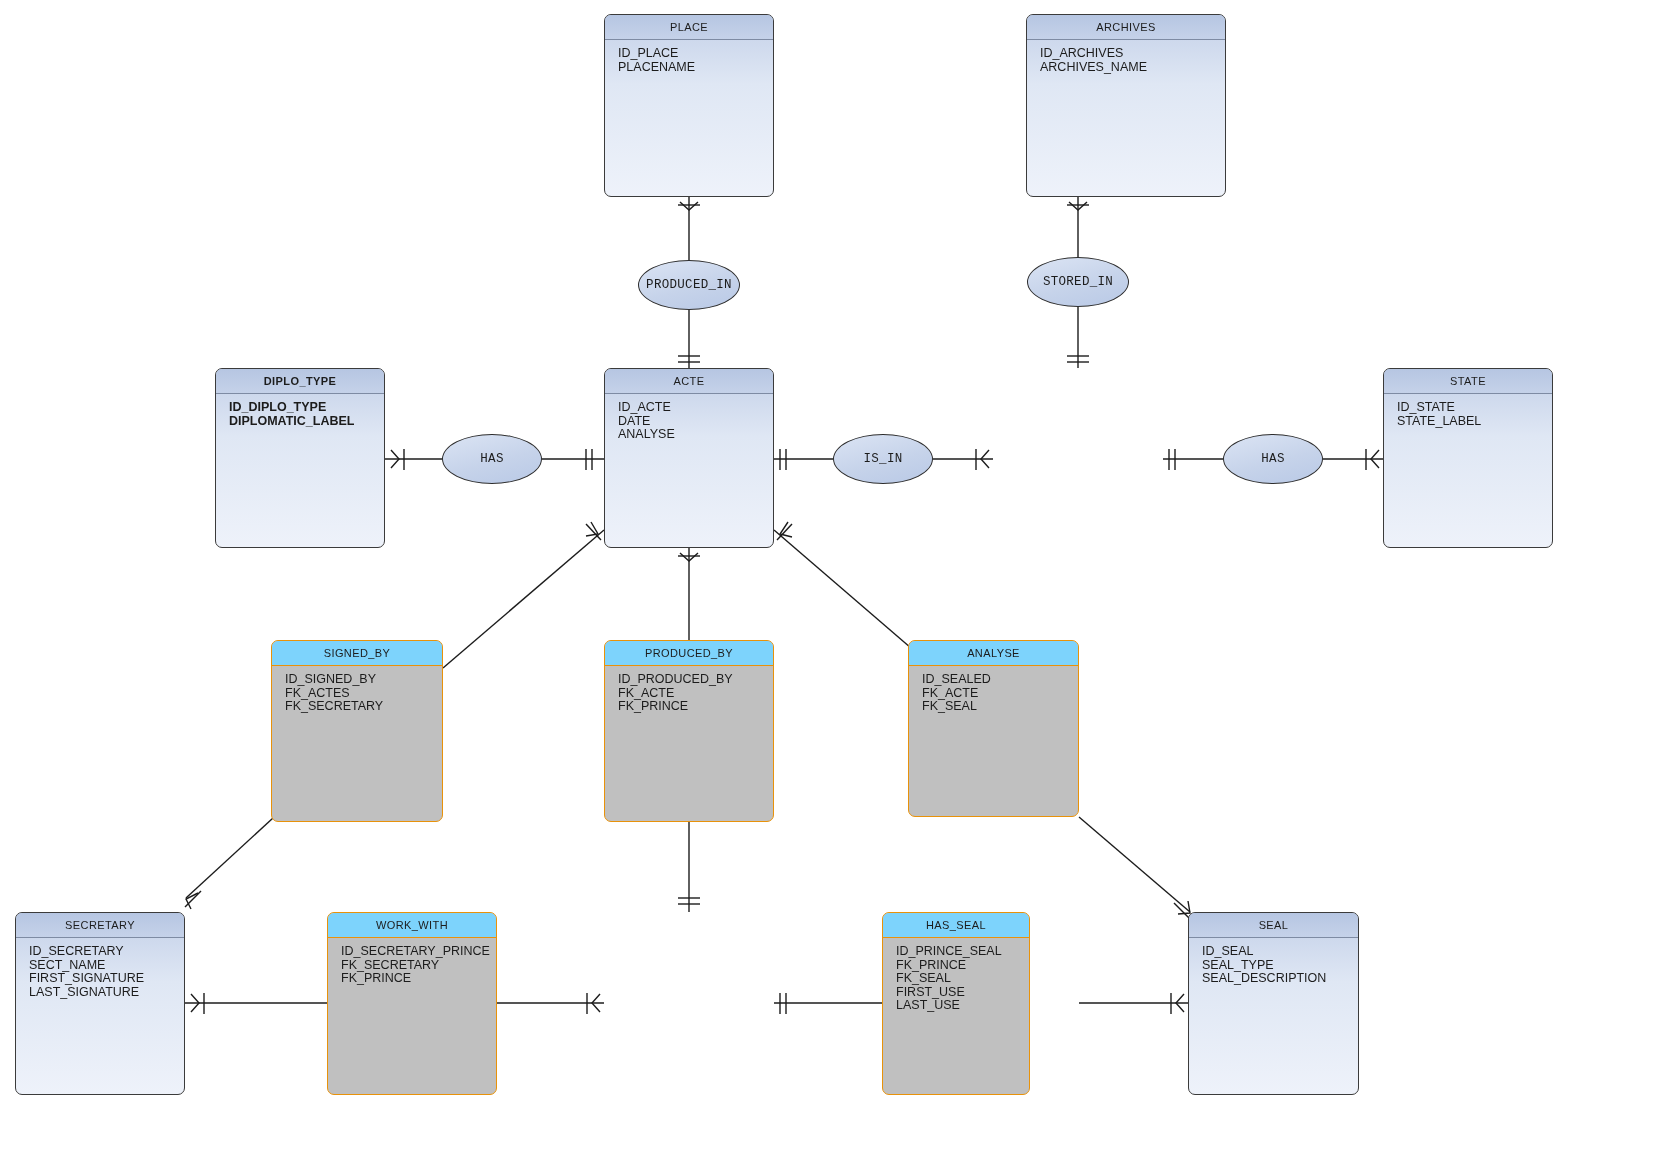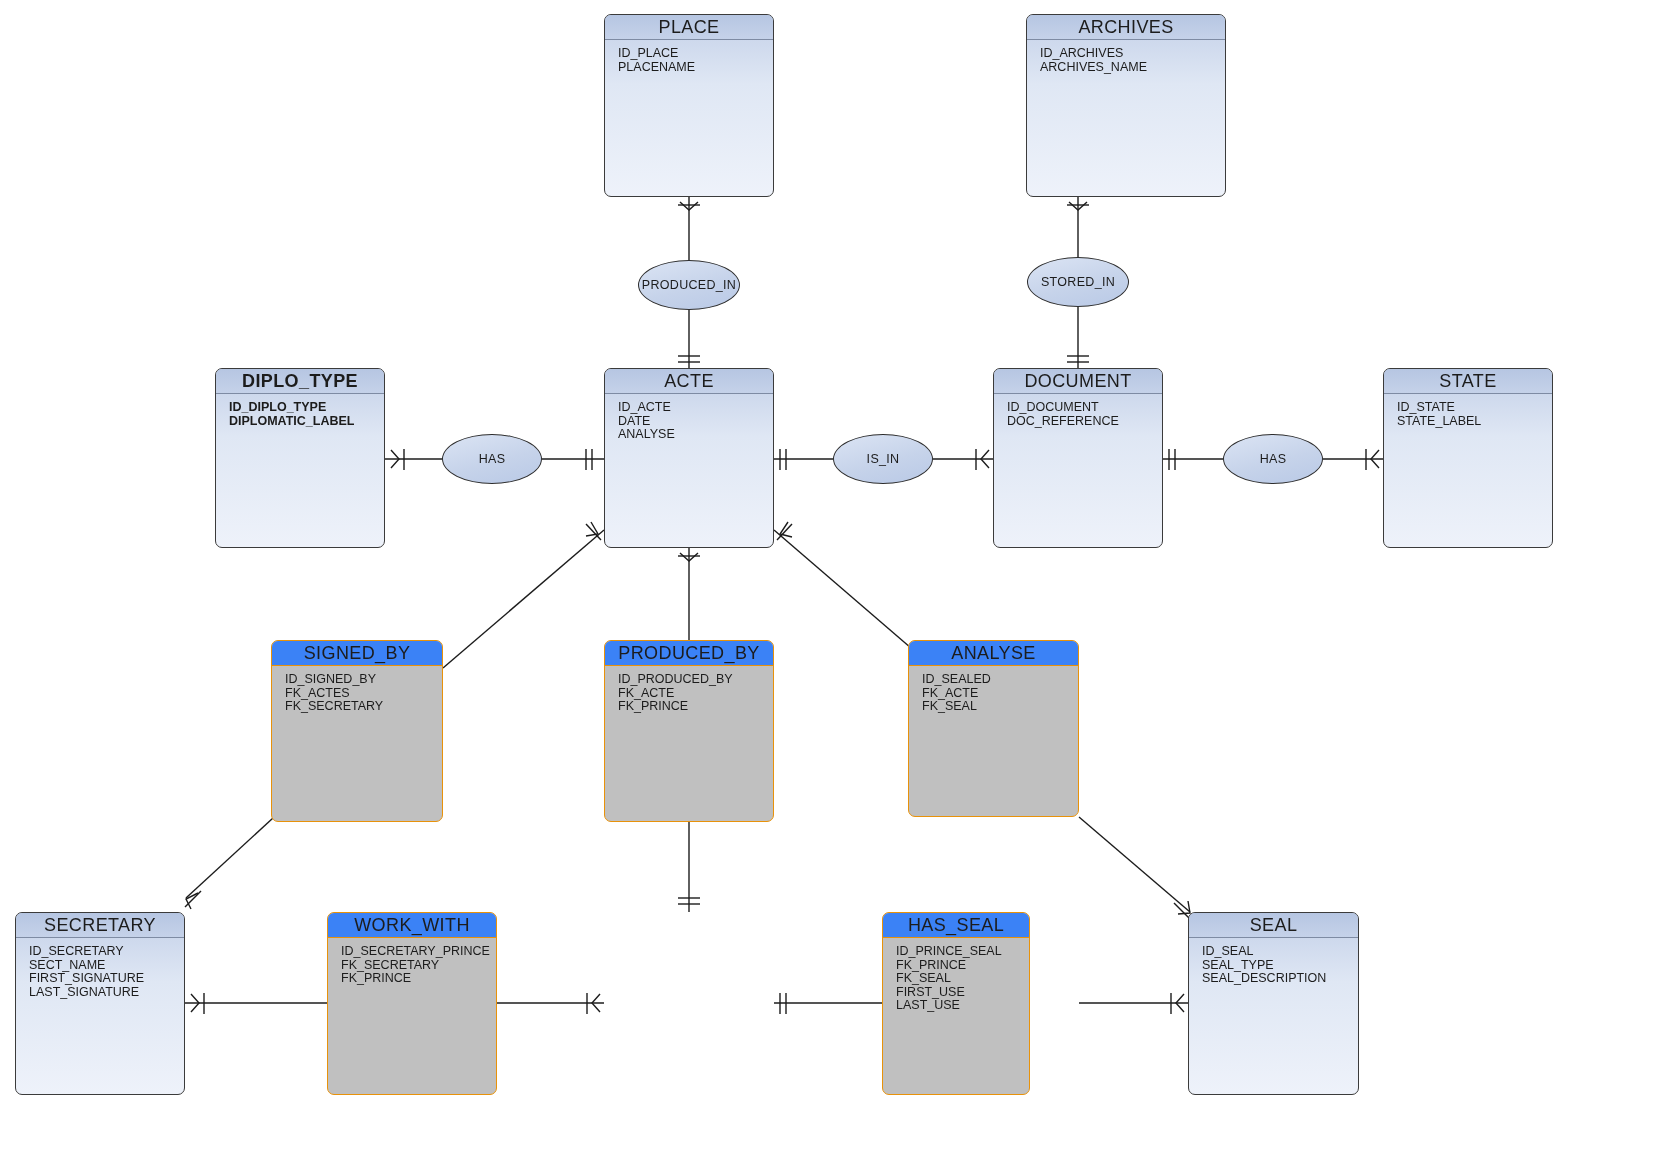--- a/index.html
+++ b/index.html
@@ -31,28 +31,28 @@
     overflow: hidden;
   }
   .entity.assoc {
     border: 1.5px solid #e8920a;
     background: #c0c0c0;
   }
   .ent-title {
     height: 24px;
     line-height: 24px;
     text-align: center;
-    font-size: 18px;
+    font-size: 11px;
     color: #1c1c1c;
     letter-spacing: .4px;
     background: linear-gradient(180deg, #b6c6e2 0%, #c5d2e9 100%);
     border-bottom: 1px solid #7e8ba3;
   }
   .entity.assoc .ent-title {
-    background: #3b82f6;
+    background: #7dd3fc;
     border-bottom: 1.5px solid #e8920a;
   }
   .ent-attrs {
     padding: 7px 6px 6px 13px;
     font-size: 12.5px;
     line-height: 13.5px;
     color: #1c1c1c;
   }
   .ent-attrs div { white-space: nowrap; }
   .rel {
@@ -60,20 +60,21 @@
     box-sizing: border-box;
     border: 1.3px solid #2d2d2d;
     border-radius: 50%;
     background: linear-gradient(165deg, #dbe4f4 0%, #c6d3ea 55%, #b9c9e6 100%);
     display: flex;
     align-items: center;
     justify-content: center;
     font-size: 12.5px;
     color: #1c1c1c;
     letter-spacing: .3px;
+    font-family: Liberation Mono, monospace;
   }
 </style>
 </head>
 <body>
 
 <div id="canvas">
   <svg id="edges" viewBox="0 0 1656 1171" xmlns="http://www.w3.org/2000/svg">
     <g stroke="#1c1c1c" stroke-width="1.4" fill="none" stroke-linecap="butt">
 
       <line x1="689" y1="197" x2="689" y2="260"></line>
@@ -179,27 +180,20 @@
       </div>
     </div>
     <div class="entity" style="left: 604px; top: 368px; width: 170px; height: 180px;">
       <div class="ent-title">ACTE</div>
       <div class="ent-attrs">
         <div>ID_ACTE</div>
         <div>DATE</div>
         <div>ANALYSE</div>
       </div>
     </div>
-    <div class="entity" style="left: 993px; top: 368px; width: 170px; height: 180px;">
-      <div class="ent-title">DOCUMENT</div>
-      <div class="ent-attrs">
-        <div>ID_DOCUMENT</div>
-        <div>DOC_REFERENCE</div>
-      </div>
-    </div>
     <div class="entity" style="left: 1383px; top: 368px; width: 170px; height: 180px;">
       <div class="ent-title">STATE</div>
       <div class="ent-attrs">
         <div>ID_STATE</div>
         <div>STATE_LABEL</div>
       </div>
     </div>
     <div class="entity assoc" style="left: 271px; top: 640px; width: 172px; height: 182px;">
       <div class="ent-title">SIGNED_BY</div>
       <div class="ent-attrs">

